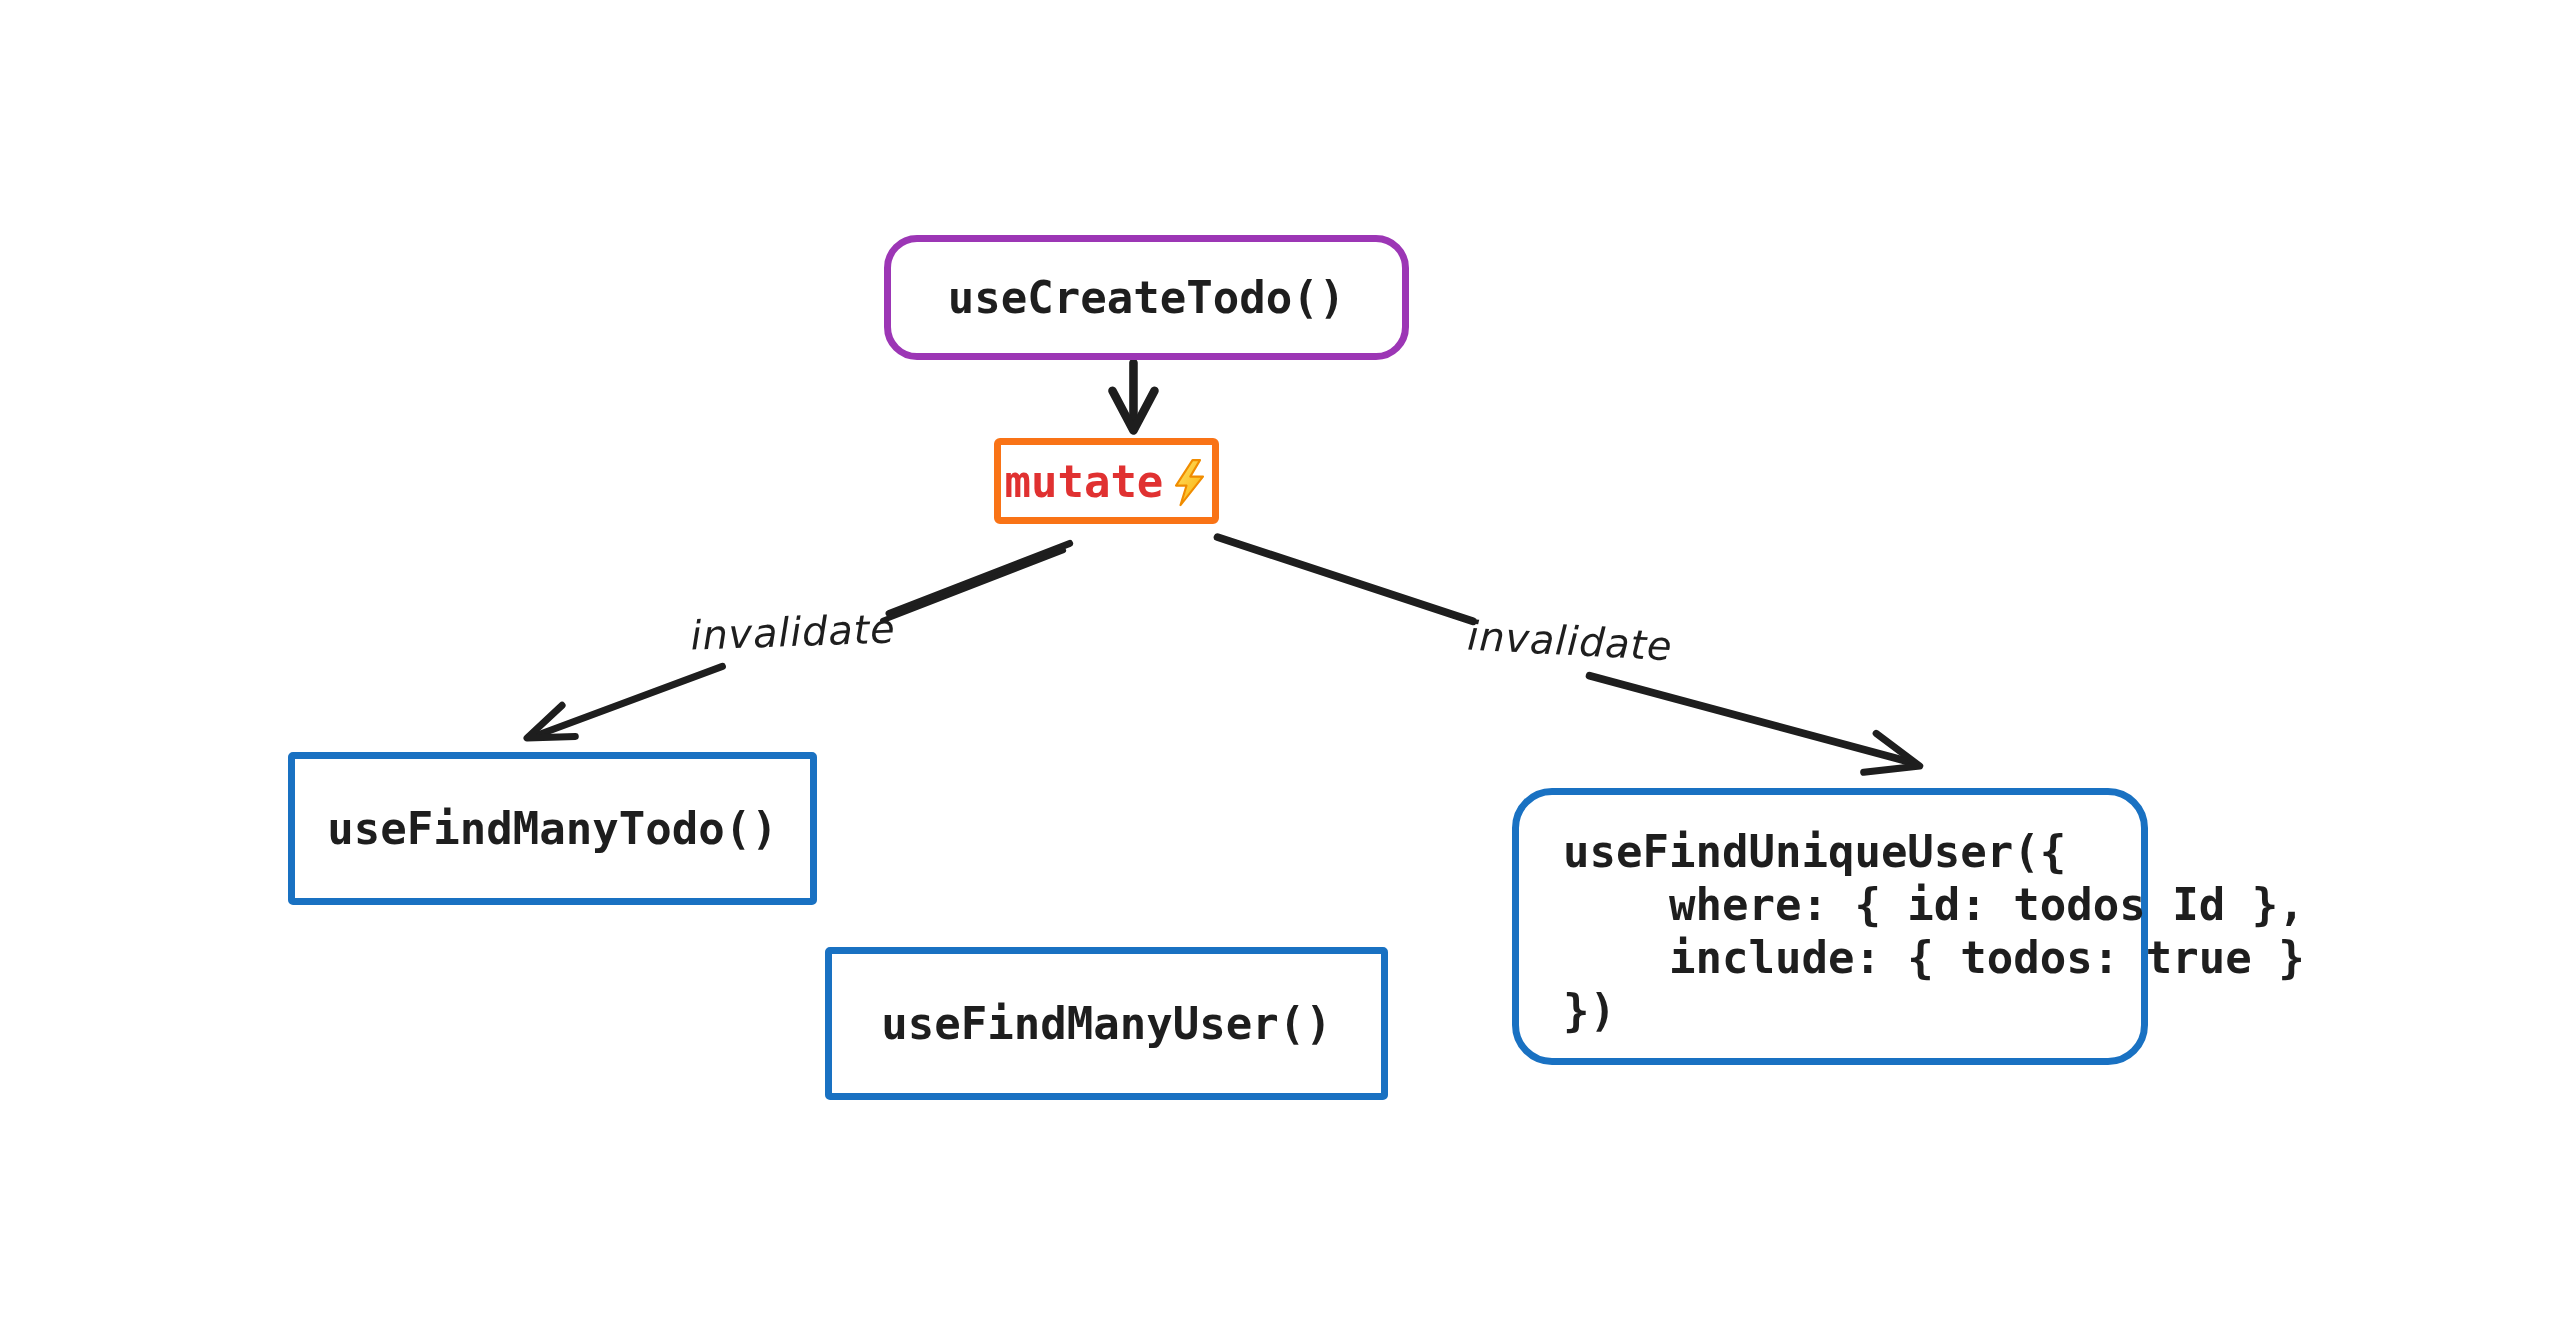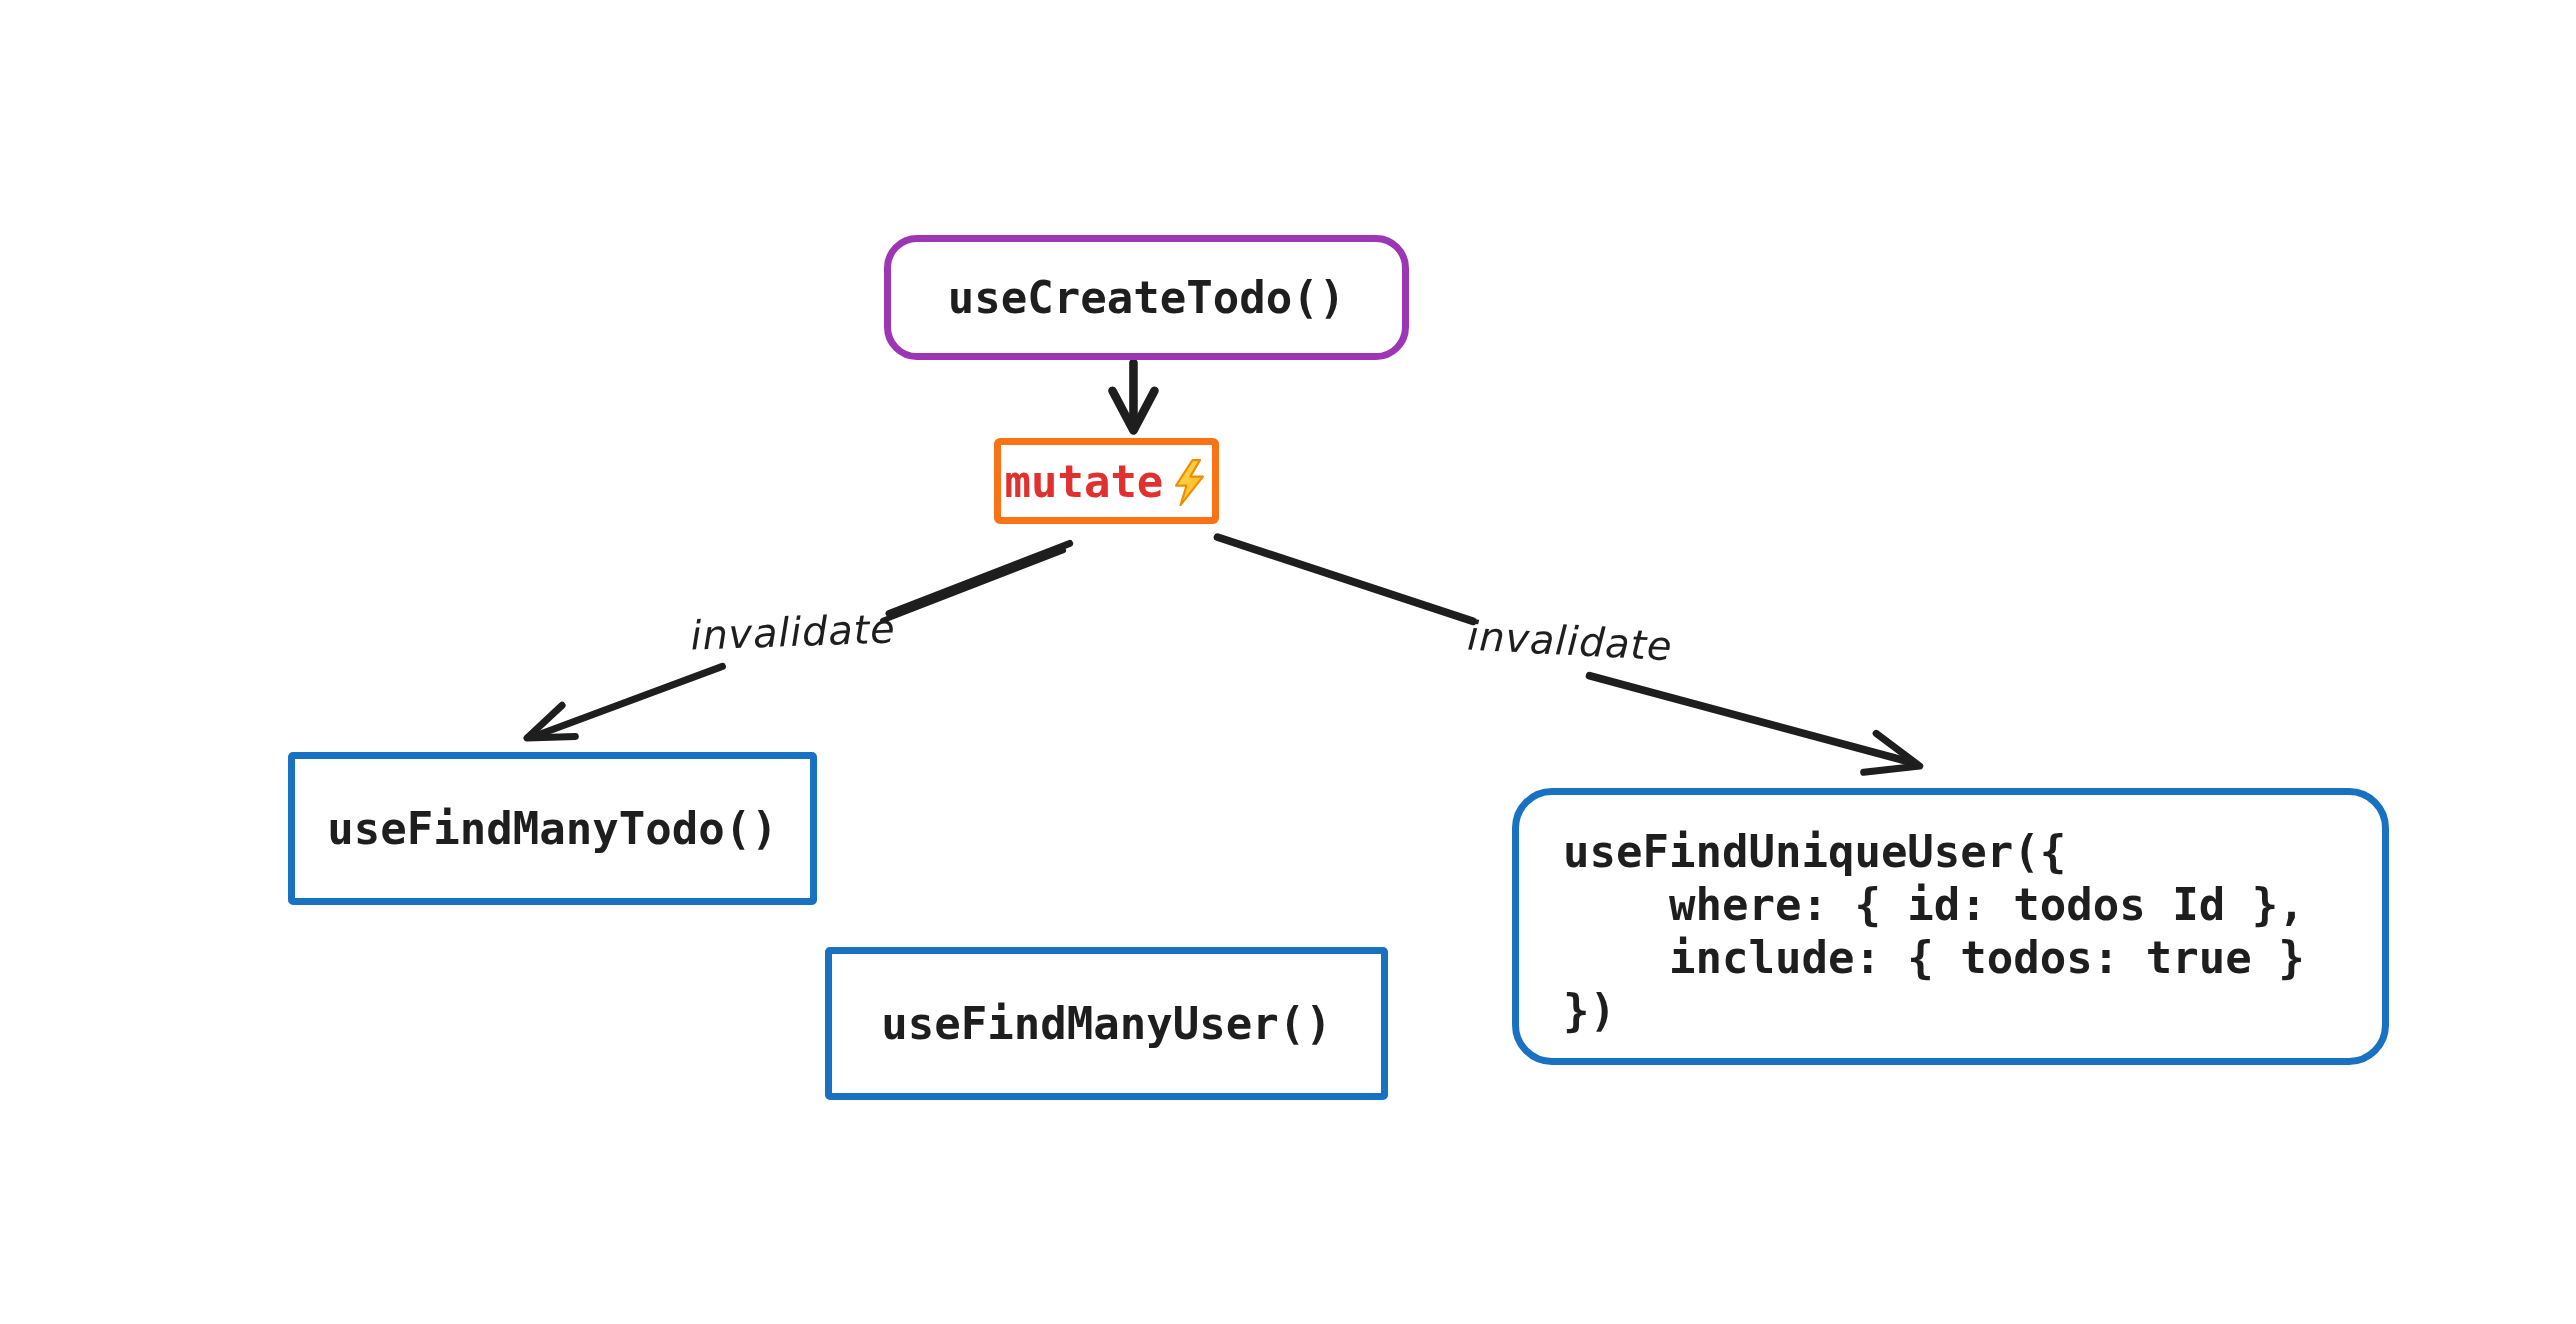--- a/index.html
+++ b/index.html
@@ -63,21 +63,21 @@
   .node-find-many-todo {
     left: 288px; top: 752px;
     width: 529px; height: 153px;
   }
   .node-find-many-user {
     left: 825px; top: 947px;
     width: 563px; height: 153px;
   }
   .node-find-unique-user {
     left: 1512px; top: 788px;
-    width: 877px; height: 277px;
+    width: 636px; height: 277px;
     border-radius: 40px;
     align-items: flex-start;
     justify-content: flex-start;
     padding: 30px 31px 0 44px;
   }
   .code-block {
     display: block;
   }
   .code-line {
     font-weight: bold;

